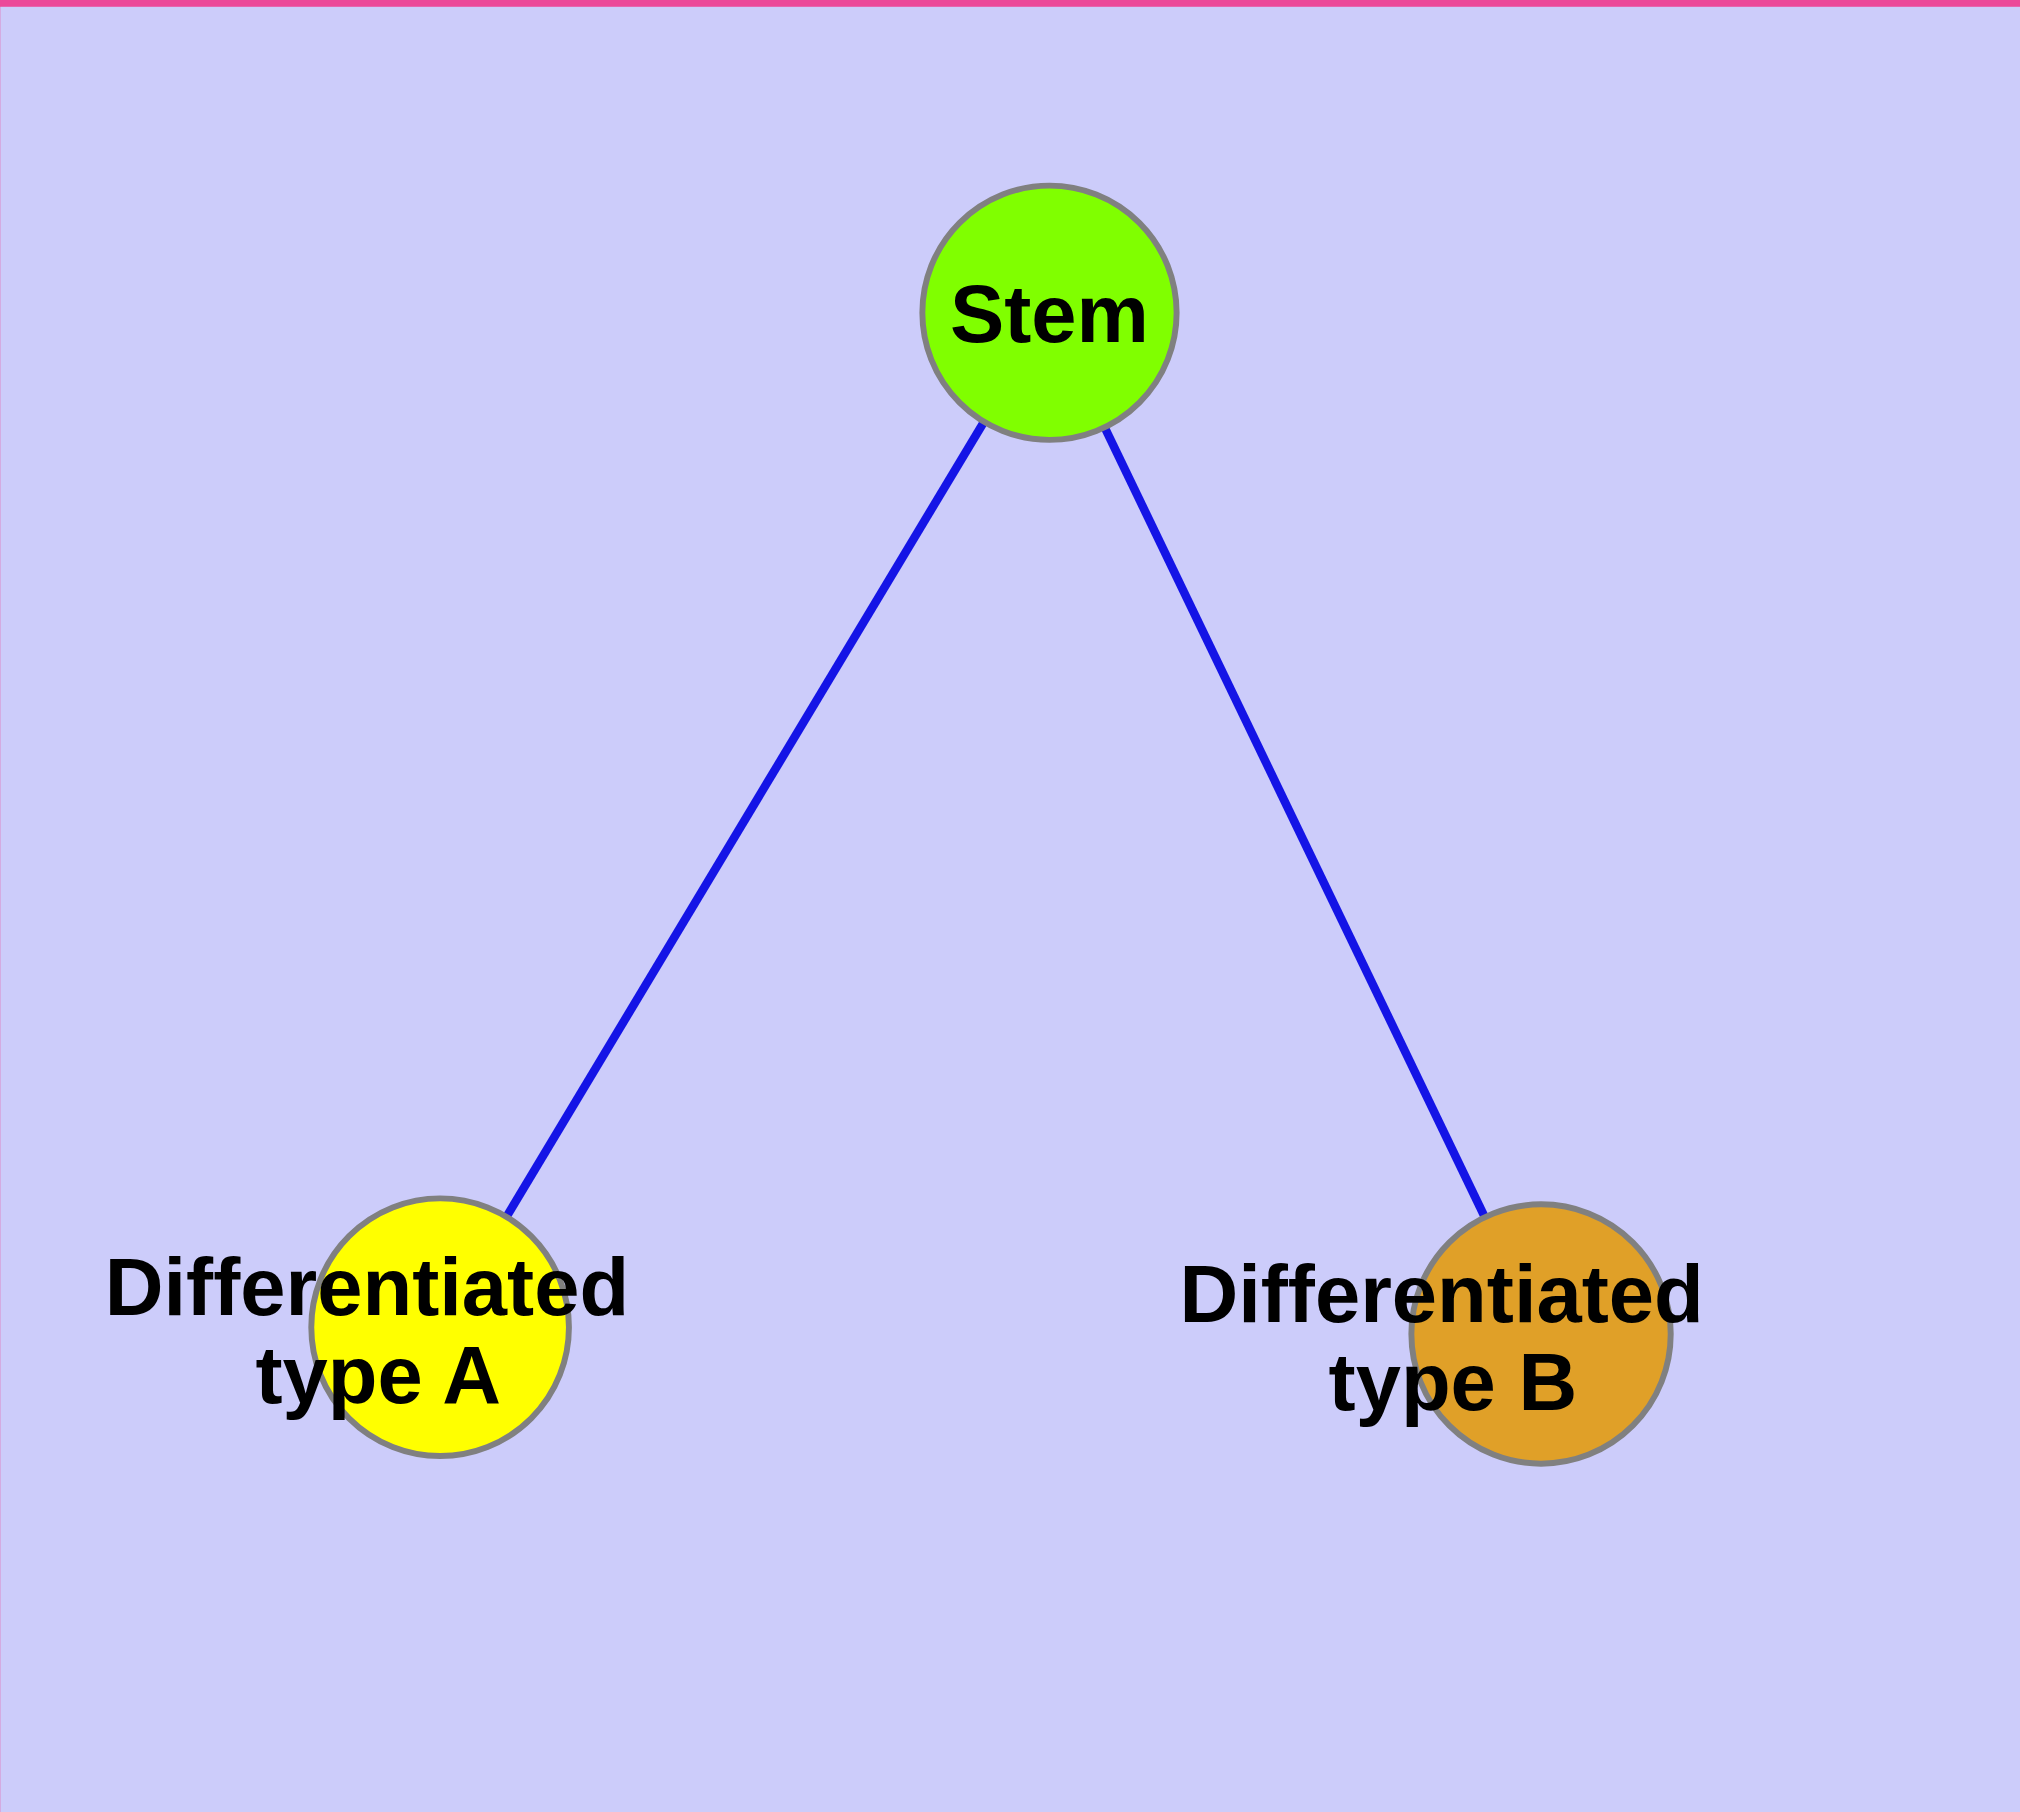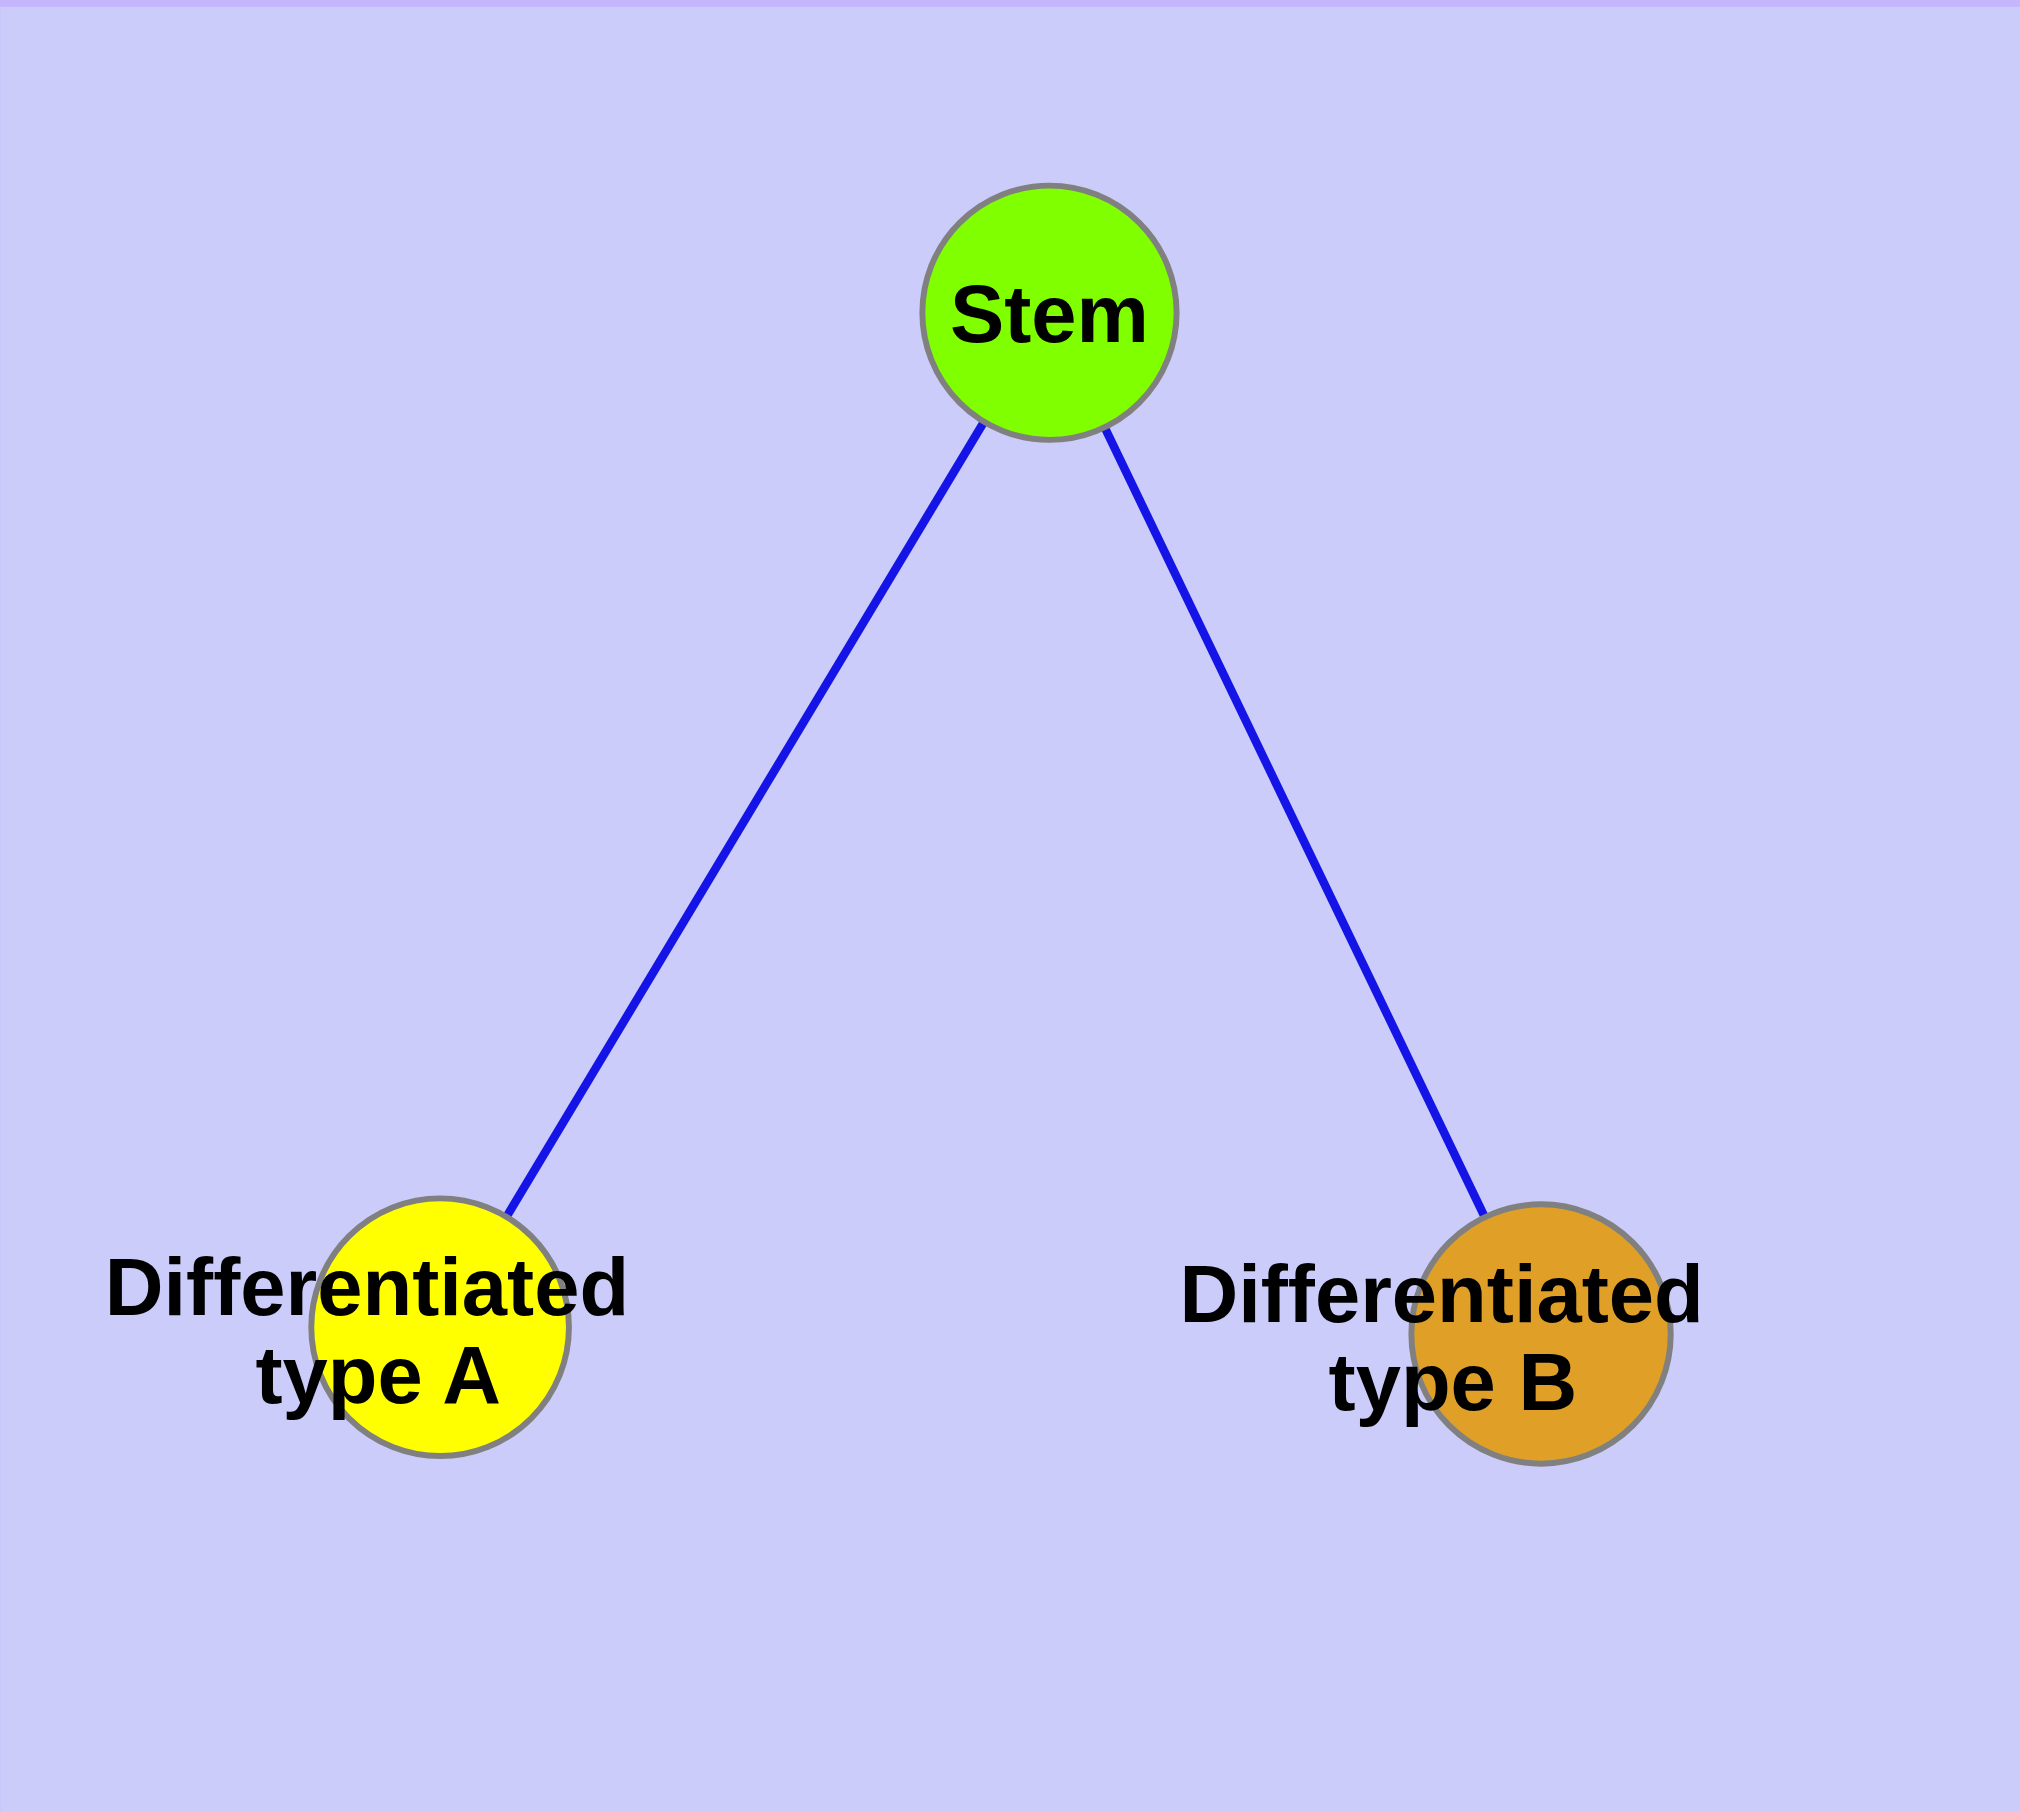--- a/index.html
+++ b/index.html
@@ -8,21 +8,21 @@
     background: #ffffff;
   }
   body {
     font-family: "Liberation Sans", sans-serif;
   }
   #canvas {
     position: relative;
     width: 2021px;
     height: 1812px;
     overflow: hidden;
-    background: #c4b5fd;
+    background: #ec4899;
   }
   #graph-svg {
     position: absolute;
     left: 0;
     top: 0;
     width: 2021px;
     height: 1812px;
     display: block;
   }
   .node-label {

